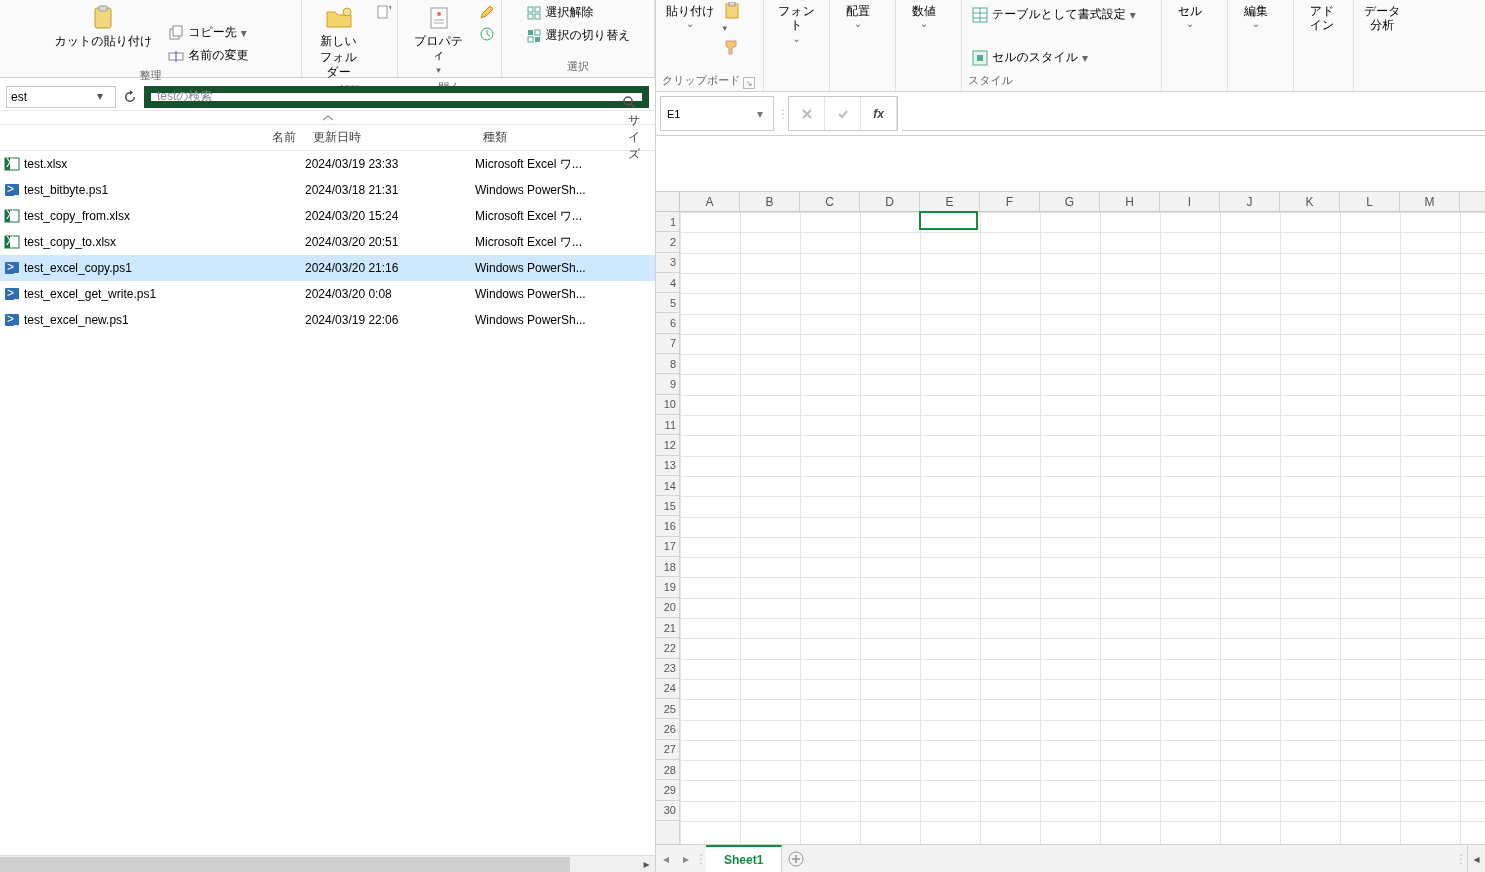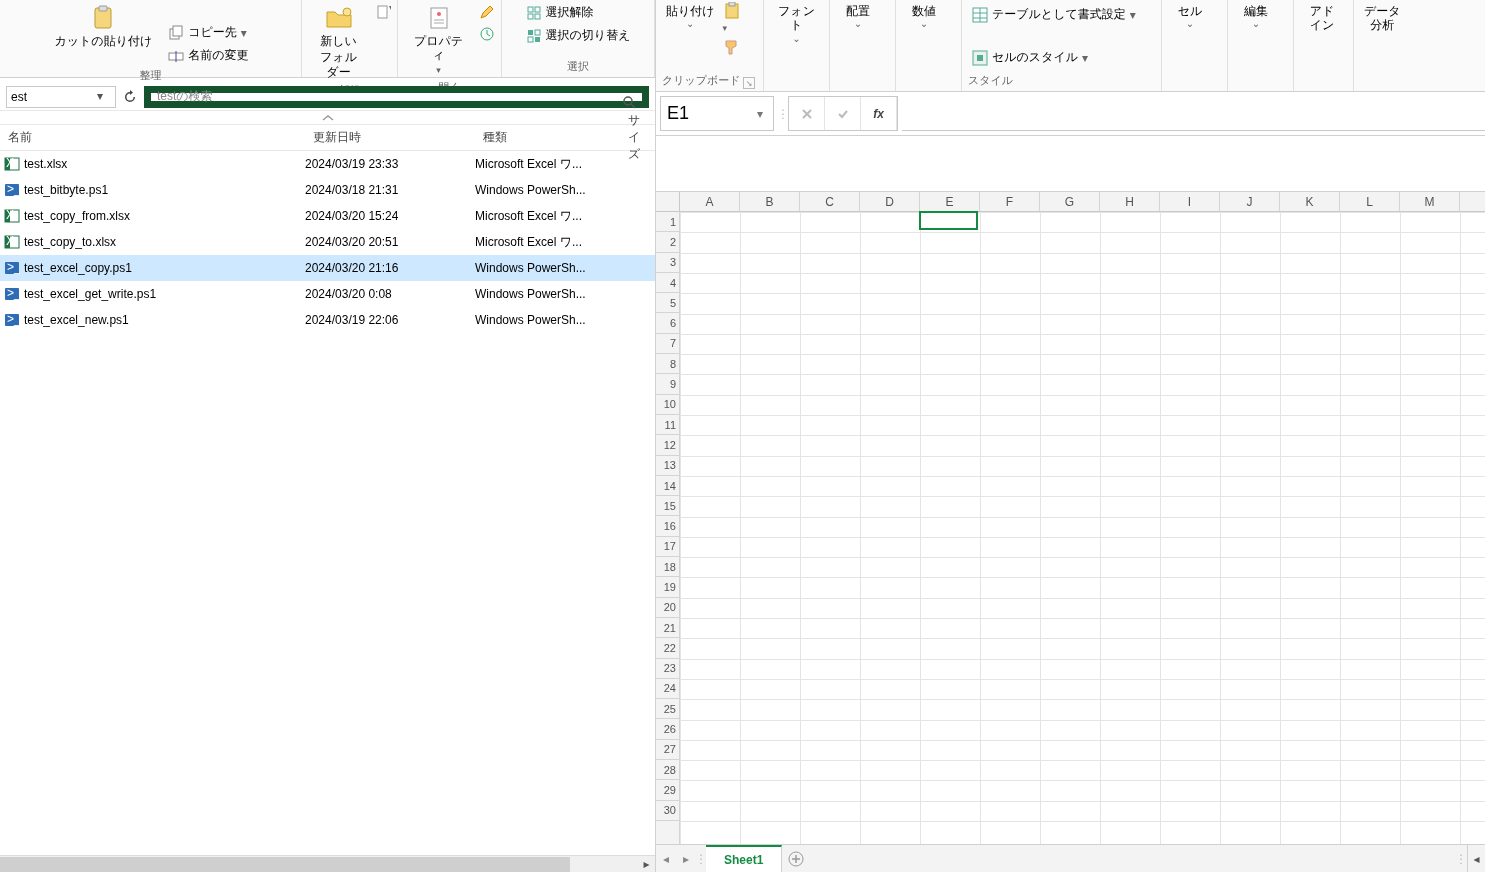--- a/index.html
+++ b/index.html
@@ -22,21 +22,21 @@
 .addr input{border:none;outline:none;width:100%;font-size:12px;}
 .addr .drop{position:absolute;right:2px;top:2px;width:16px;height:16px;color:#555;}
 .refresh{width:20px;height:20px;display:flex;align-items:center;justify-content:center;color:#333;}
 .search{flex:1;height:22px;border:7px solid #14532d;display:flex;align-items:center;padding:0 6px;background:#fff;color:#888;position:relative;}
 .search .mag{position:absolute;right:4px;top:2px;width:16px;height:16px;color:#555;}
 
 .collapse{height:14px;display:flex;align-items:center;justify-content:center;color:#888;border-bottom:1px solid #e8e8e8;}
 
 .cols{height:26px;display:flex;align-items:center;border-bottom:1px solid #e8e8e8;color:#444;}
 .col{padding:0 8px;border-right:1px solid transparent;}
-.c-name{width:305px;}
+.c-name{width:305px;text-align:right;}
 .c-date{width:170px;}
 .c-type{width:145px;}
 .c-size{flex:1;}
 
 .rows{flex:1;overflow:hidden;}
 .row{height:26px;display:flex;align-items:center;}
 .row.sel{background:#cde8ff;}
 .row .ic{width:20px;height:18px;margin:0 2px 0 2px;display:flex;align-items:center;justify-content:center;}
 .row .nm{width:281px;padding-right:4px;white-space:nowrap;overflow:hidden;text-overflow:ellipsis;}
 .row .dt{width:170px;white-space:nowrap;}
@@ -49,21 +49,21 @@
 .xl-ribbon{height:92px;border-bottom:1px solid #d0d0d0;display:flex;background:#fafafa;}
 .xl-group{display:flex;flex-direction:column;border-right:1px solid #e0e0e0;padding:0 6px;}
 .xl-group-body{flex:1;display:flex;align-items:flex-start;gap:4px;padding-top:2px;}
 .xl-group-label{font-size:11px;color:#666;text-align:left;padding:2px 0 3px 0;}
 .xl-big{display:flex;flex-direction:column;align-items:center;justify-content:flex-start;padding:2px 4px;min-width:44px;text-align:center;line-height:1.2;}
 .xl-drop{font-size:10px;color:#666;}
 .dlaunch{width:12px;height:12px;align-self:flex-end;margin:0 2px 2px 0;color:#888;border:1px solid #bbb;font-size:8px;display:flex;align-items:center;justify-content:center;}
 
 .xl-bar{height:44px;border-bottom:1px solid #d0d0d0;display:flex;align-items:stretch;padding:0;}
 .name-box{width:114px;border:1px solid #c8c8c8;margin:4px 4px 4px 4px;display:flex;align-items:center;padding:0 6px;background:#fff;position:relative;}
-.name-box input{border:none;outline:none;width:100%;font-size:18px;}
+.name-box input{border:none;outline:none;width:100%;font-size:11px;}
 .name-box .dd{position:absolute;right:2px;width:14px;color:#777;}
 .grip{width:10px;display:flex;align-items:center;justify-content:center;color:#bbb;}
 .fx-btns{display:flex;align-items:center;border:1px solid #c8c8c8;margin:4px 0;background:#fff;}
 .fx-btn{width:36px;height:100%;display:flex;align-items:center;justify-content:center;border-right:1px solid #e4e4e4;color:#888;}
 .fx-btn.en{color:#444;}
 .formula{flex:1;border-bottom:1px solid #c8c8c8;margin:4px 0 4px 4px;background:#fff;}
 .space-row{height:56px;border-bottom:1px solid #d0d0d0;background:#fff;}
 
 .grid-wrap{flex:1;display:flex;overflow:hidden;position:relative;}
 .rowhdrs{width:24px;background:#f3f3f3;border-right:1px solid #d4d4d4;display:flex;flex-direction:column;}

